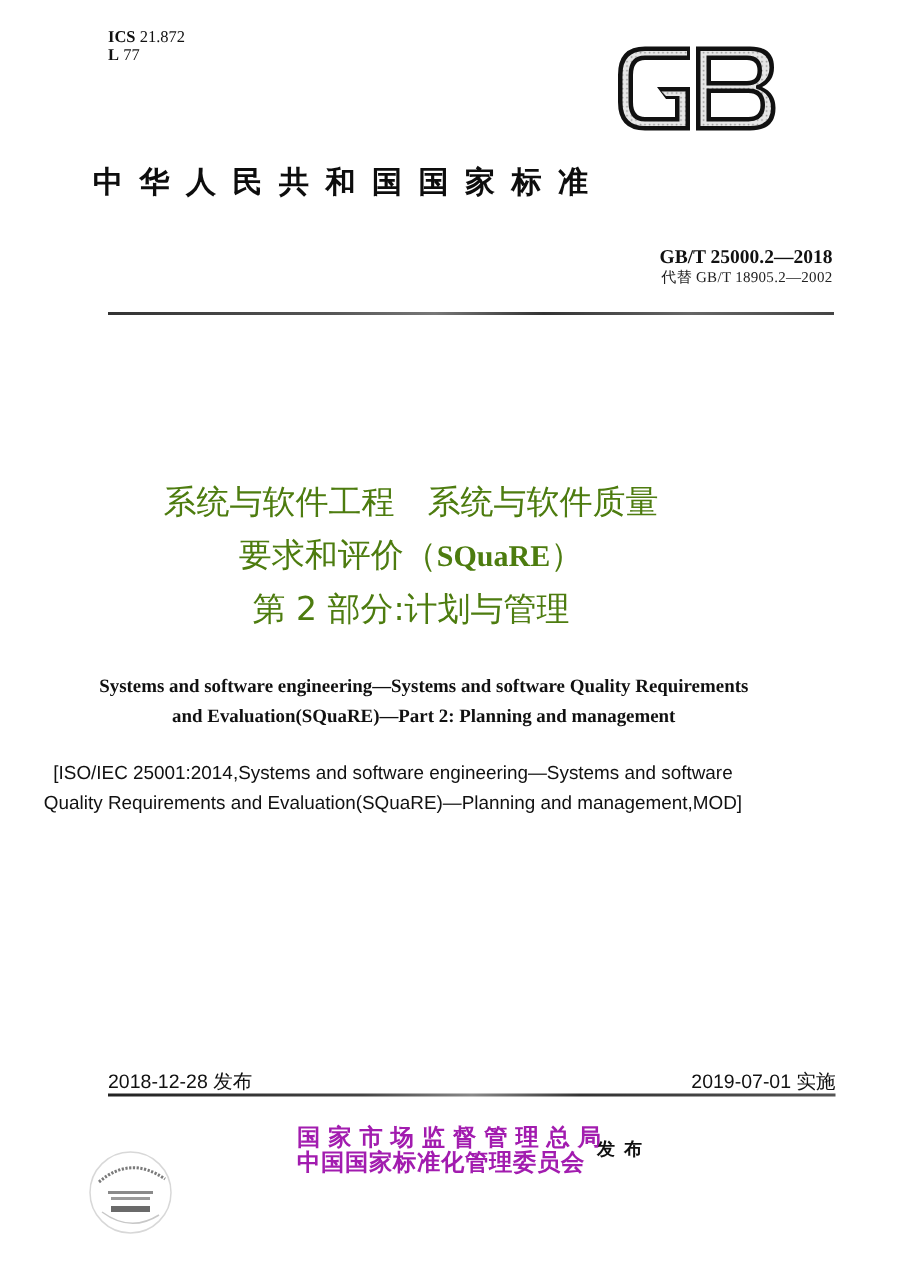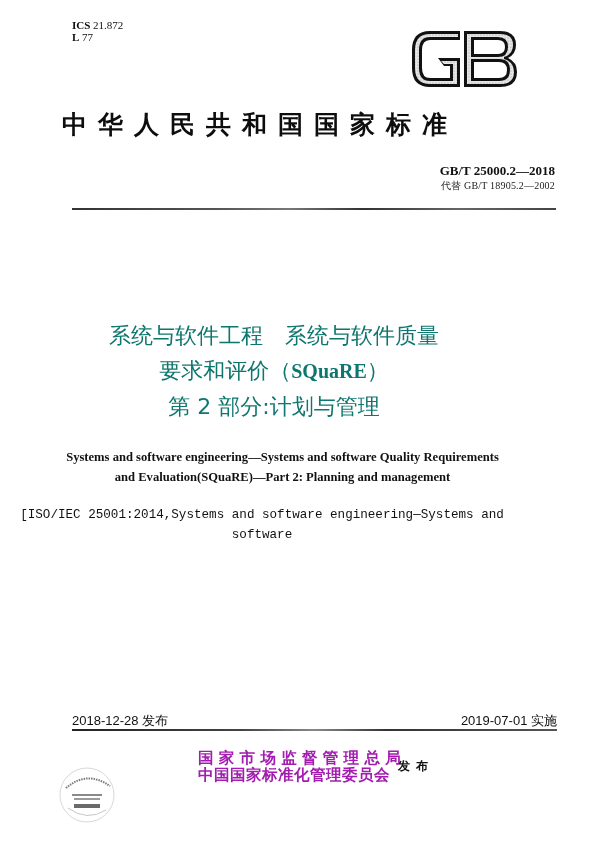--- a/index.html
+++ b/index.html
@@ -1,29 +1,29 @@
 <!DOCTYPE html>
 <html><head>
 <meta charset="utf-8">
 <style>
   html, body { margin: 0; padding: 0; background: #ffffff; }
   body { width: 600px; height: 849px; position: relative; overflow: hidden; color: #111; font-family: "DejaVu Serif", serif; }
   .abs { position: absolute; }
   .ics { left: 72px; top: 19px; font-family: "Liberation Serif", serif; font-size: 11px; line-height: 12px; color: #111; }
   .ics b { font-weight: bold; }
   .logo { left: 408px; top: 28px; width: 112px; height: 62px; }
-  .nat-title { left: 62px; top: 108px; width: 500px; font-family: "DejaVu Serif", serif; font-weight: bold; font-size: 25px; letter-spacing: 11px; white-space: nowrap; color: #0d0d0d; }
+  .nat-title { left: 62px; top: 108px; width: 500px; font-family: "DejaVu Serif", serif; font-weight: bold; font-size: 20px; letter-spacing: 11px; white-space: nowrap; color: #0d0d0d; }
   .std-no { right: 45px; top: 163px; text-align: right; font-family: "Liberation Sans", sans-serif; font-size: 13px; line-height: 15px; }
   .std-no .code { font-family: "Liberation Serif", serif; font-weight: bold; }
   .std-no .replace { font-family: "Liberation Serif", serif; font-size: 10px; color: #222; letter-spacing: 0.2px; }
   .rule-top { left: 72px; top: 208px; width: 484px; height: 2px; background: linear-gradient(90deg, #333 0%, #555 30%, #777 45%, #333 60%, #666 80%, #444 100%); }
-  .title-cn { left: 0; top: 318px; width: 548px; text-align: center; font-family: "DejaVu Sans", sans-serif; font-size: 22px; line-height: 35px; color: #0f766e; }
+  .title-cn { left: 0; top: 318px; width: 548px; text-align: center; font-family: "DejaVu Sans", sans-serif; font-size: 22px; line-height: 35px; color: #4d7c0f; }
   .title-cn .sq { font-family: "Liberation Serif", serif; font-weight: bold; font-size: 20px; }
   .title-en { left: 0; top: 447px; width: 565px; text-align: center; font-family: "Liberation Serif", serif; font-weight: bold; font-size: 12.6px; line-height: 20px; color: #111; }
-  .title-iso { left: 0; top: 505px; width: 524px; text-align: center; font-family: Liberation Mono, monospace; font-size: 12.6px; line-height: 20px; color: #111; }
+  .title-iso { left: 0; top: 505px; width: 524px; text-align: center; font-family: Liberation Sans, sans-serif; font-size: 12.6px; line-height: 20px; color: #111; }
   .date-row { left: 72px; top: 712px; width: 485px; height: 18px; font-family: "Liberation Sans", sans-serif; font-size: 13px; }
   .date-row .left { position: absolute; left: 0; top: 0; }
   .date-row .right { position: absolute; right: 0; top: 0; }
   .rule-bottom { left: 72px; top: 729px; width: 485px; height: 2px; background: linear-gradient(90deg, #222 0%, #444 35%, #888 50%, #333 65%, #555 100%); }
   .issuers { left: 198px; top: 749px; font-family: "DejaVu Serif", serif; font-weight: bold; font-size: 15.5px; line-height: 17px; letter-spacing: 0.5px; color: #a21caf; }
   .issuers .l1 { letter-spacing: 5.3px; }
   .publish { left: 398px; top: 758px; font-family: "DejaVu Sans", sans-serif; font-weight: bold; font-size: 12px; letter-spacing: 6px; }
   .seal { left: 58px; top: 766px; width: 58px; height: 58px; }
 </style>
 </head>
@@ -66,20 +66,21 @@
   <div>第 2 部分:计划与管理</div>
 </div>
 
 <div class="abs title-en">
   <div>Systems and software engineering—Systems and software Quality Requirements</div>
   <div>and Evaluation(SQuaRE)—Part 2: Planning and management</div>
 </div>
 
 <div class="abs title-iso">
   <div>[ISO/IEC 25001:2014,Systems and software engineering—Systems and software</div>
+  <div>Quality Requirements and Evaluation(SQuaRE)—Planning and management,MOD]</div>
 </div>
 
 <div class="abs date-row">
   <span class="left">2018-12-28 发布</span>
   <span class="right">2019-07-01 实施</span>
 </div>
 
 <div class="abs rule-bottom"></div>
 
 <div class="abs seal">

